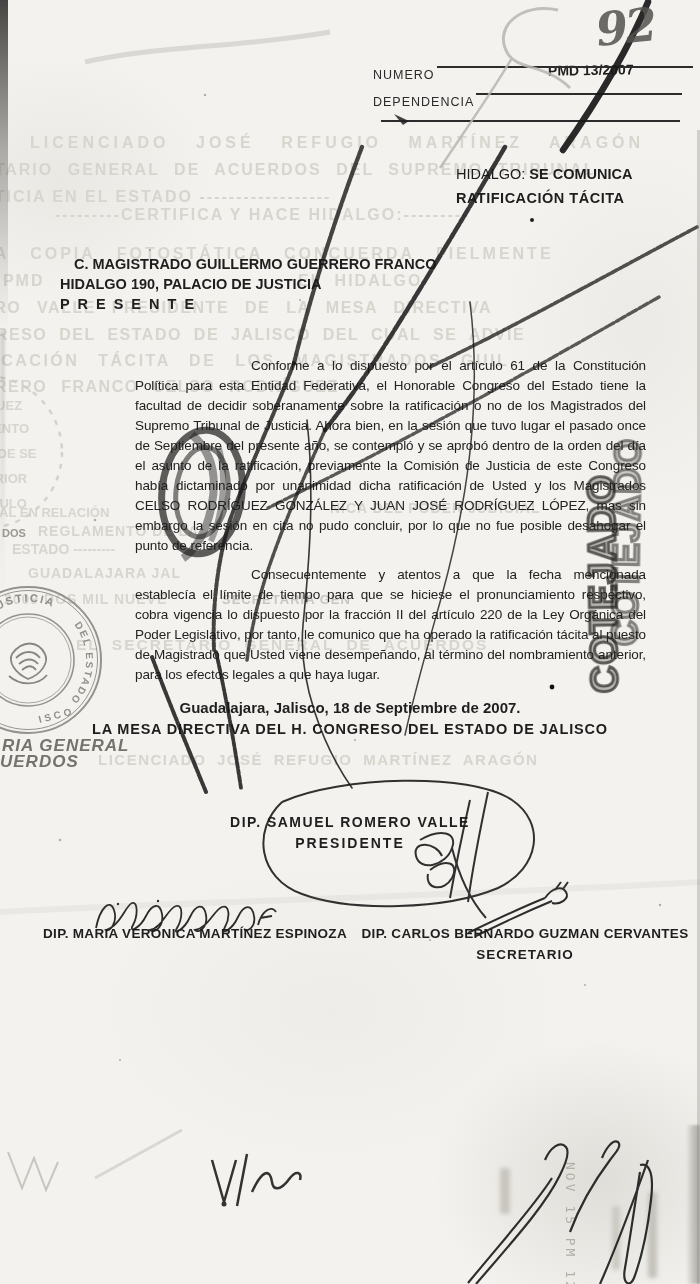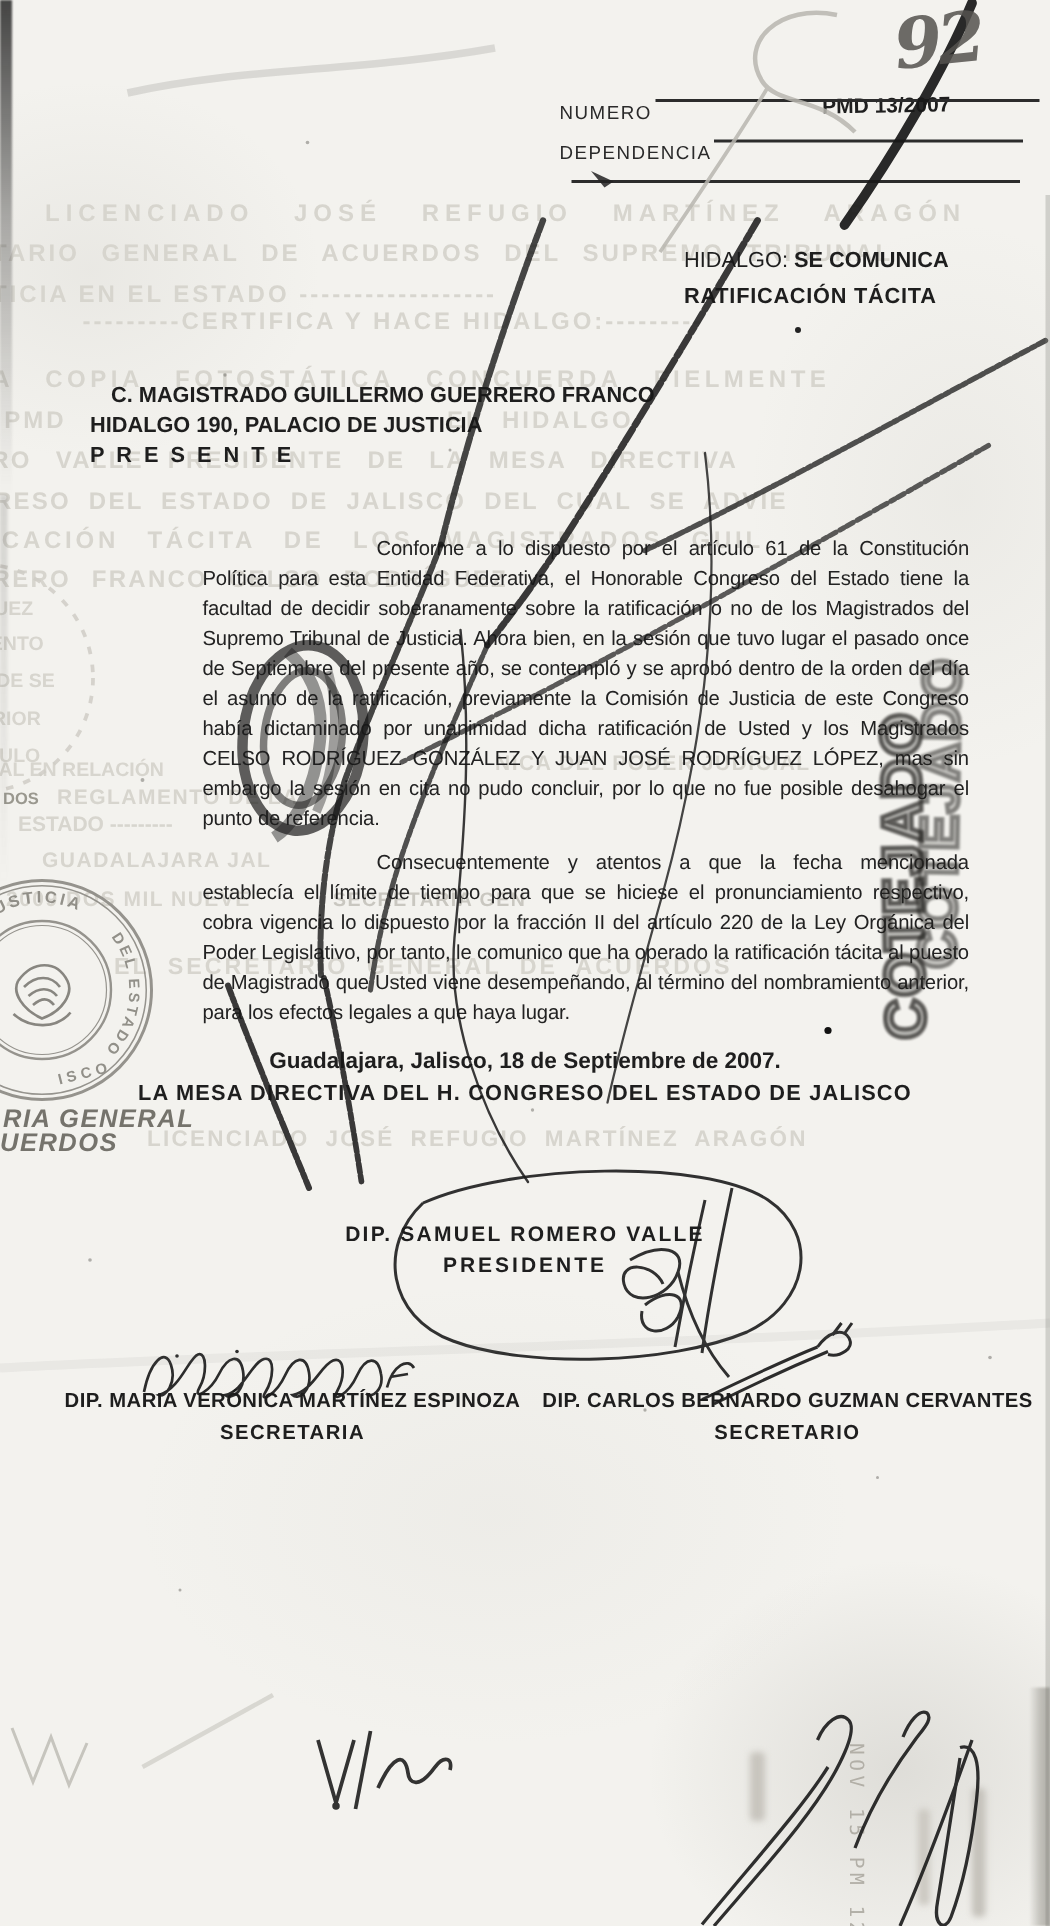--- a/index.html
+++ b/index.html
@@ -113,21 +113,20 @@
     <p>Consecuentemente y atentos a que la fecha mencionada establecía el límite de tiempo para que se hiciese el pronunciamiento respectivo, cobra vigencia lo dispuesto por la fracción II del artículo 220 de la Ley Orgánica del Poder Legislativo, por tanto, le comunico que ha operado la ratificación tácita al puesto de Magistrado que Usted viene desempeñando, al término del nombramiento anterior, para los efectos legales a que haya lugar.</p>
   </div>
 
   <div class="centerline" style="top:699px; font-size:15px;">Guadalajara, Jalisco, 18 de Septiembre de 2007.</div>
   <div class="centerline" style="top:721px; font-size:14.5px; letter-spacing:0.8px;">LA MESA DIRECTIVA DEL H. CONGRESO DEL ESTADO DE JALISCO</div>
 
   <div class="centerline" style="top:814px; font-size:14px; letter-spacing:1.5px;">DIP. SAMUEL ROMERO VALLE</div>
   <div class="centerline" style="top:835px; font-size:14px; letter-spacing:2px;">PRESIDENTE</div>
 
   <div class="centerline" style="left:0px; width:390px; top:926px; font-size:13.5px; letter-spacing:0.3px;">DIP. MARIA VERÓNICA MARTÍNEZ ESPINOZA</div>
-  <div class="centerline" style="left:0px; width:390px; top:947px; font-size:13.5px; letter-spacing:1px;">SECRETARIA</div>
   <div class="centerline" style="left:350px; width:350px; top:926px; font-size:13.5px; letter-spacing:0.3px;">DIP. CARLOS BERNARDO GUZMAN CERVANTES</div>
   <div class="centerline" style="left:350px; width:350px; top:947px; font-size:13.5px; letter-spacing:1px;">SECRETARIO</div>
 
   <div class="pagenum">92</div>
 
   <div class="cotejado" style="left:606px; top:438px; font-size:36px; letter-spacing:1px; opacity:.7; transform:rotate(181deg);">COTEJADO</div>
   <div class="cotejado" style="left:582px; top:474px; font-size:38px; letter-spacing:1px; opacity:.95; transform:rotate(179deg);">COTEJADO</div>
 
   <div class="received" style="left:578px; top:1162px;">NOV 15 PM 12</div>
   <div class="smudgebar" style="left:500px; top:1168px; width:10px; height:46px; background:#c8c5be;"></div>

